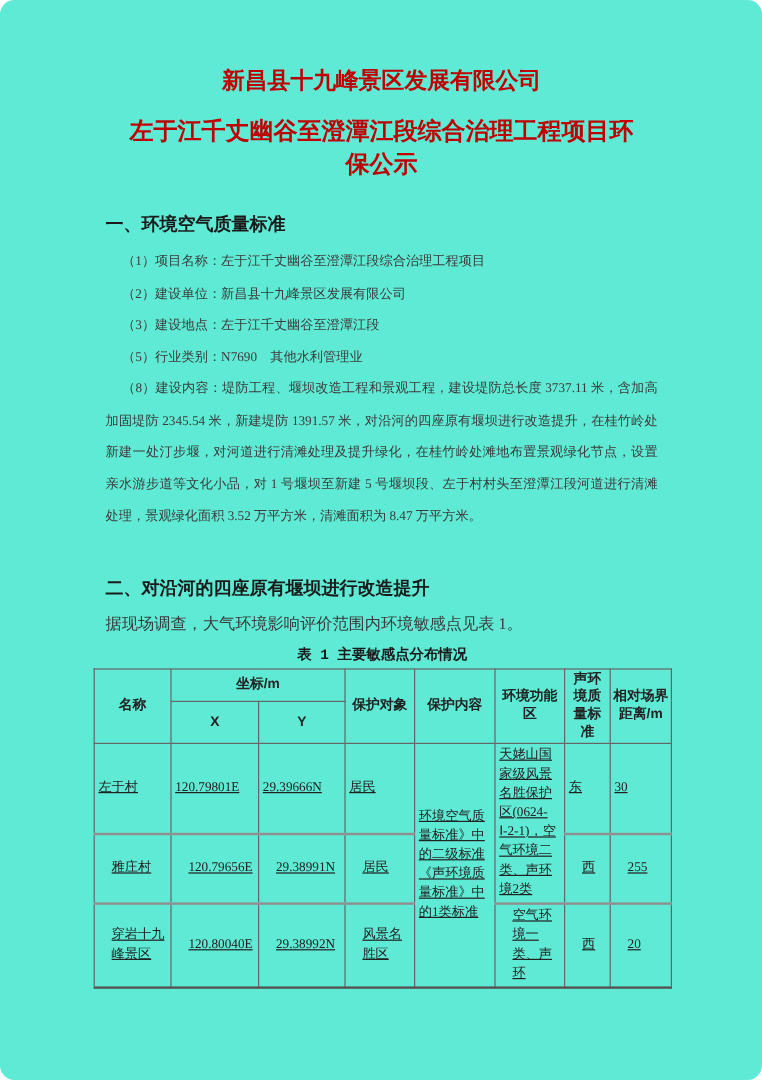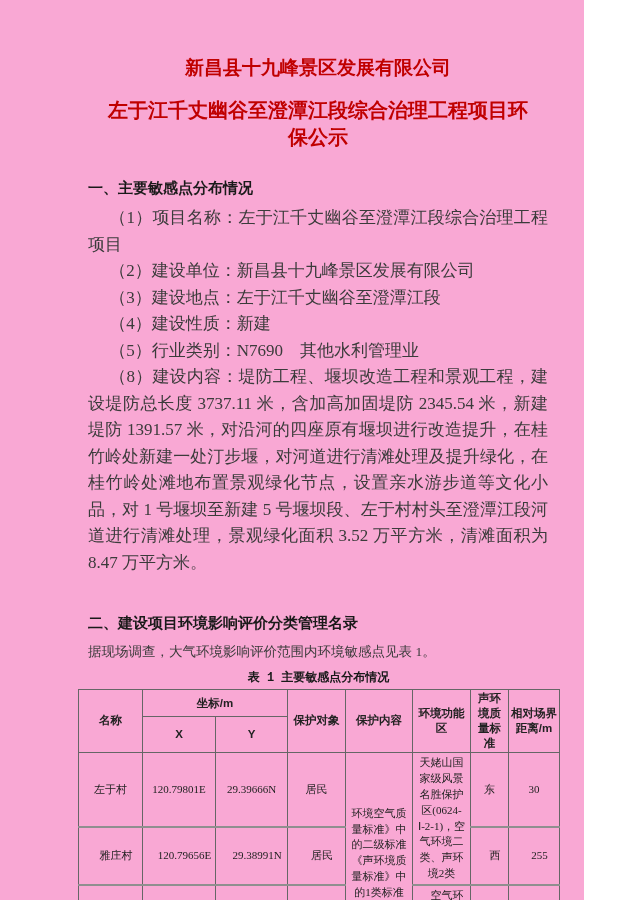--- a/index.html
+++ b/index.html
@@ -1,43 +1,44 @@
 <!DOCTYPE html>
 <html><head>
 <meta charset="utf-8">
 <style>
   html,body { margin:0; padding:0; background:#ffffff; }
   .page {
     position:relative;
-    width:584px; height:900px;
-    background:#f9a8d4;
+    width:635px; height:900px;
+    background:#5eead4;
     overflow:hidden;
     font-family:"Liberation Serif", serif;
     color:#333333;
+    border-radius:12px;
   }
   .content {
     position:absolute; left:88px; top:55px; width:460px;
   }
   .doc-title-1 {
     font-family:"Liberation Sans", sans-serif;
     font-weight:bold; font-size:19px; line-height:26px;
     text-align:center; color:#c00000; margin:0 0 15px 0;
   }
   .doc-title-2 {
     font-family:"Liberation Sans", sans-serif;
     font-weight:bold; font-size:20px; line-height:27px;
     text-align:center; color:#c00000; margin:16px;
   }
   .sec-heading {
     font-family:"Liberation Sans", sans-serif;
     font-weight:bold; font-size:15px; line-height:19px;
     color:#1a1a1a; margin:27px 0 8px 0;
   }
   .item {
-    margin:0; font-size:17px; line-height:26.5px;
+    margin:0; font-size:11px; line-height:26.5px;
     text-indent:1.25em; text-align:justify; color:#3b3b3b;
   }
   .intro {
     margin:0; font-size:13.5px; line-height:24px;
     text-align:justify; color:#3b3b3b;
   }
   .tbl-caption {
     font-family:Liberation Mono, monospace;
     font-weight:bold; font-size:12px; line-height:16px;
     text-align:center; color:#1a1a1a; margin:6px 0 3px 0;
@@ -49,49 +50,48 @@
     color:#222222;
   }
   table.sens th, table.sens td { border:1px solid #666666; }
   table.sens th {
     font-family:"Liberation Sans", sans-serif;
     font-weight:bold; font-size:11.5px; line-height:1.3;
     padding:1px 2px; text-align:center; vertical-align:middle;
   }
   table.sens td {
     font-size:11px; line-height:1.45; padding:2px 3px;
-    text-align:center; vertical-align:middle;
+    vertical-align:middle;text-decoration:underline;
   }
   table.sens { border-bottom:2px solid #555555; }
   tr.hdr1 { height:20px; }
   tr.hdr2 { height:26px; }
   tr.r1 { height:65px; }
   tr.r2 { height:50px; }
   tr.r3 { height:32px; }
   tr.r2 td, tr.r3 td { border-top:2px solid #8f8f8f;padding-left:14px; }
 </style>
 </head>
 <body>
 
 <div class="page">
   <div class="content">
 
     <p class="doc-title-1">新昌县十九峰景区发展有限公司</p>
     <p class="doc-title-2">左于江千丈幽谷至澄潭江段综合治理工程项目环保公示</p>
 
-    <p class="sec-heading">一、主要敏感点分布情况</p>
+    <p class="sec-heading">一、环境空气质量标准</p>
 
     <p class="item">（1）项目名称：左于江千丈幽谷至澄潭江段综合治理工程项目</p>
     <p class="item">（2）建设单位：新昌县十九峰景区发展有限公司</p>
     <p class="item">（3）建设地点：左于江千丈幽谷至澄潭江段</p>
-    <p class="item">（4）建设性质：新建</p>
     <p class="item">（5）行业类别：N7690　其他水利管理业</p>
     <p class="item">（8）建设内容：堤防工程、堰坝改造工程和景观工程，建设堤防总长度 3737.11 米，含加高加固堤防 2345.54 米，新建堤防 1391.57 米，对沿河的四座原有堰坝进行改造提升，在桂竹岭处新建一处汀步堰，对河道进行清滩处理及提升绿化，在桂竹岭处滩地布置景观绿化节点，设置亲水游步道等文化小品，对 1 号堰坝至新建 5 号堰坝段、左于村村头至澄潭江段河道进行清滩处理，景观绿化面积 3.52 万平方米，清滩面积为 8.47 万平方米。</p>
 
-    <p class="sec-heading" style="margin-top:37px;">二、建设项目环境影响评价分类管理名录</p>
+    <p class="sec-heading" style="margin-top:37px;">二、对沿河的四座原有堰坝进行改造提升</p>
     <p class="intro">据现场调查，大气环境影响评价范围内环境敏感点见表 1。</p>
 
     <p class="tbl-caption">表 1 主要敏感点分布情况</p>
 
     <table class="sens">
       <colgroup>
         <col style="width:64px">
           <col style="width:73px">
           <col style="width:72px">
         <col style="width:58px">

